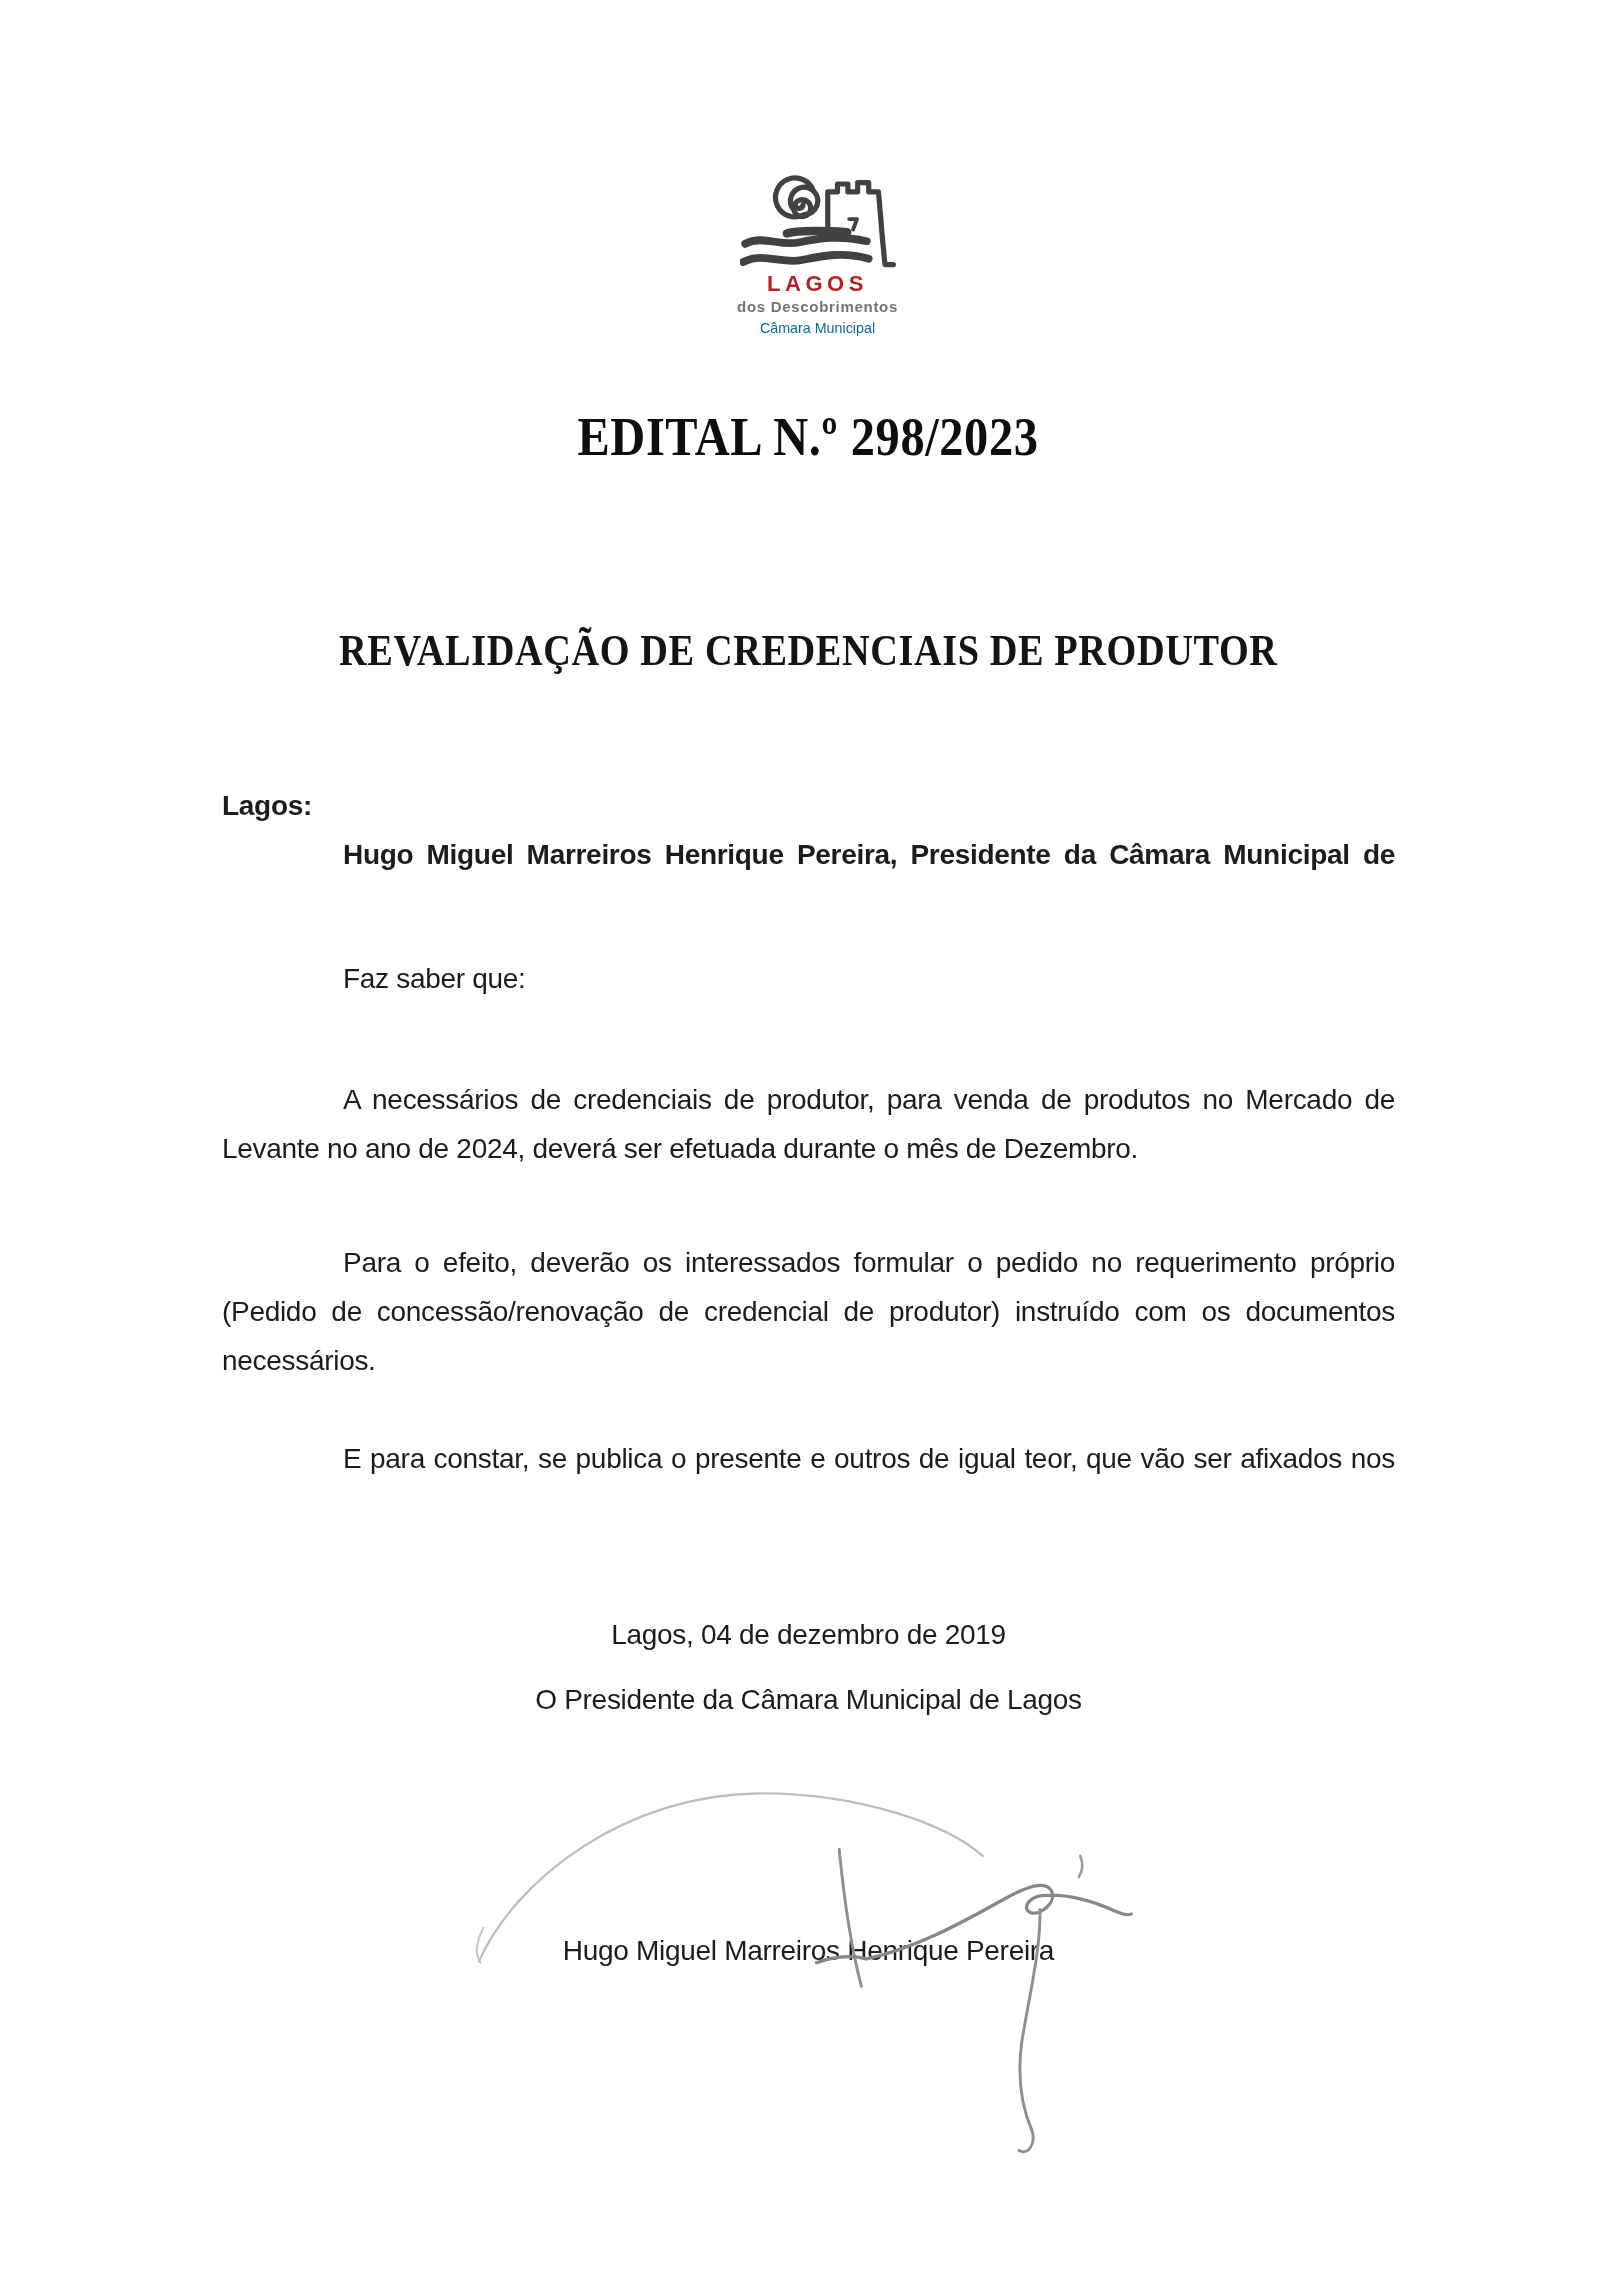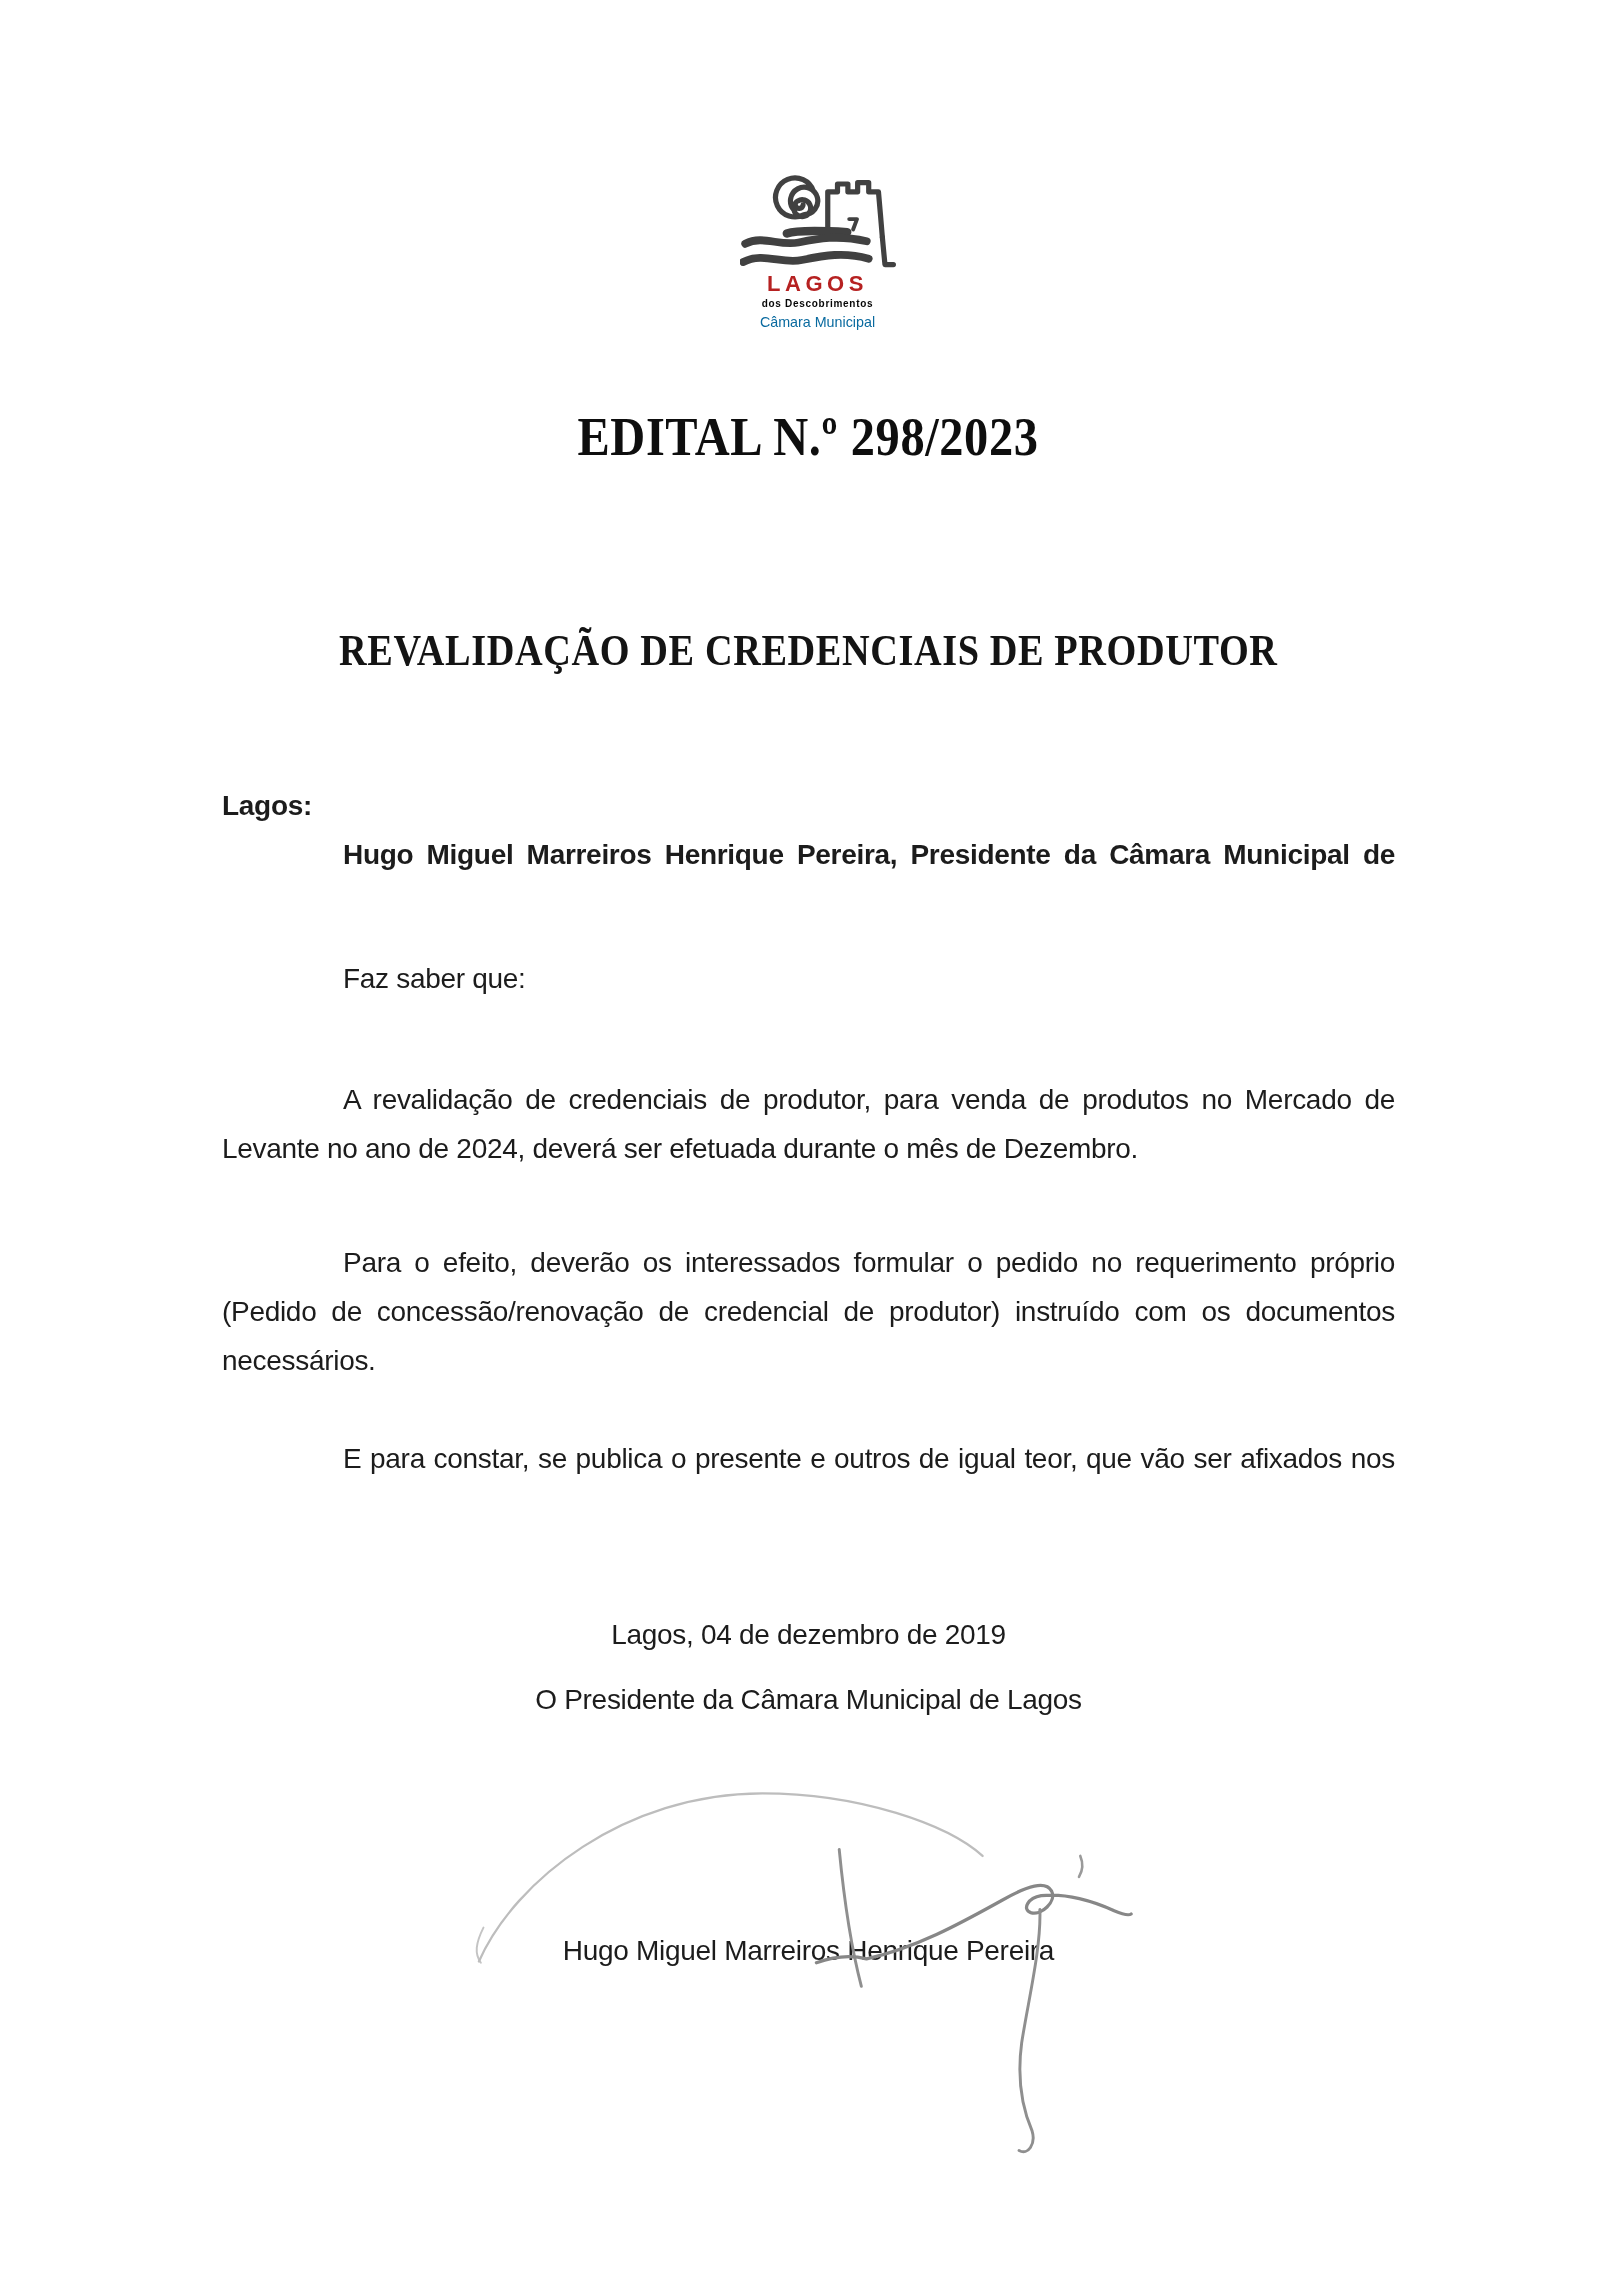--- a/index.html
+++ b/index.html
@@ -26,24 +26,24 @@
   .logo svg { display: block; margin: 0 auto; }
   .logo-city {
     font-weight: bold;
     font-size: 22px;
     letter-spacing: 4.6px;
     margin-top: -7.8px;
     color: #b91c1c;
   }
   .logo-tagline {
     font-weight: bold;
-    font-size: 10px;
+    font-size: 15px;
     letter-spacing: 0.7px;
     margin-top: 0.7px;
-    color: #000000;
+    color: #737373;
   }
   .logo-org {
     font-size: 14.3px;
     margin-top: 5.2px;
     color: #0369a1;
   }
 
   
   .title-wrap, .subtitle-wrap {
     position: absolute;
@@ -160,21 +160,21 @@
     <p class="para bold">
       <span class="line last">Lagos:</span>
       <span class="line indent">Hugo Miguel Marreiros Henrique Pereira, Presidente da Câmara Municipal de</span>
     </p>
 
     <p class="para sp-faz">
       <span class="line indent last">Faz saber que:</span>
     </p>
 
     <p class="para sp-reval">
-      <span class="line indent">A revalidação de credenciais de produtor, para venda de produtos no Mercado de</span>
+      <span class="line indent">A necessários de credenciais de produtor, para venda de produtos no Mercado de</span>
       <span class="line last">Levante no ano de 2024, deverá ser efetuada durante o mês de Dezembro.</span>
     </p>
 
     <p class="para sp-para">
       <span class="line indent">Para o efeito, deverão os interessados formular o pedido no requerimento próprio</span>
       <span class="line">(Pedido de concessão/renovação de credencial de produtor) instruído com os documentos</span>
       <span class="line last">necessários.</span>
     </p>
 
     <p class="para sp-const">

